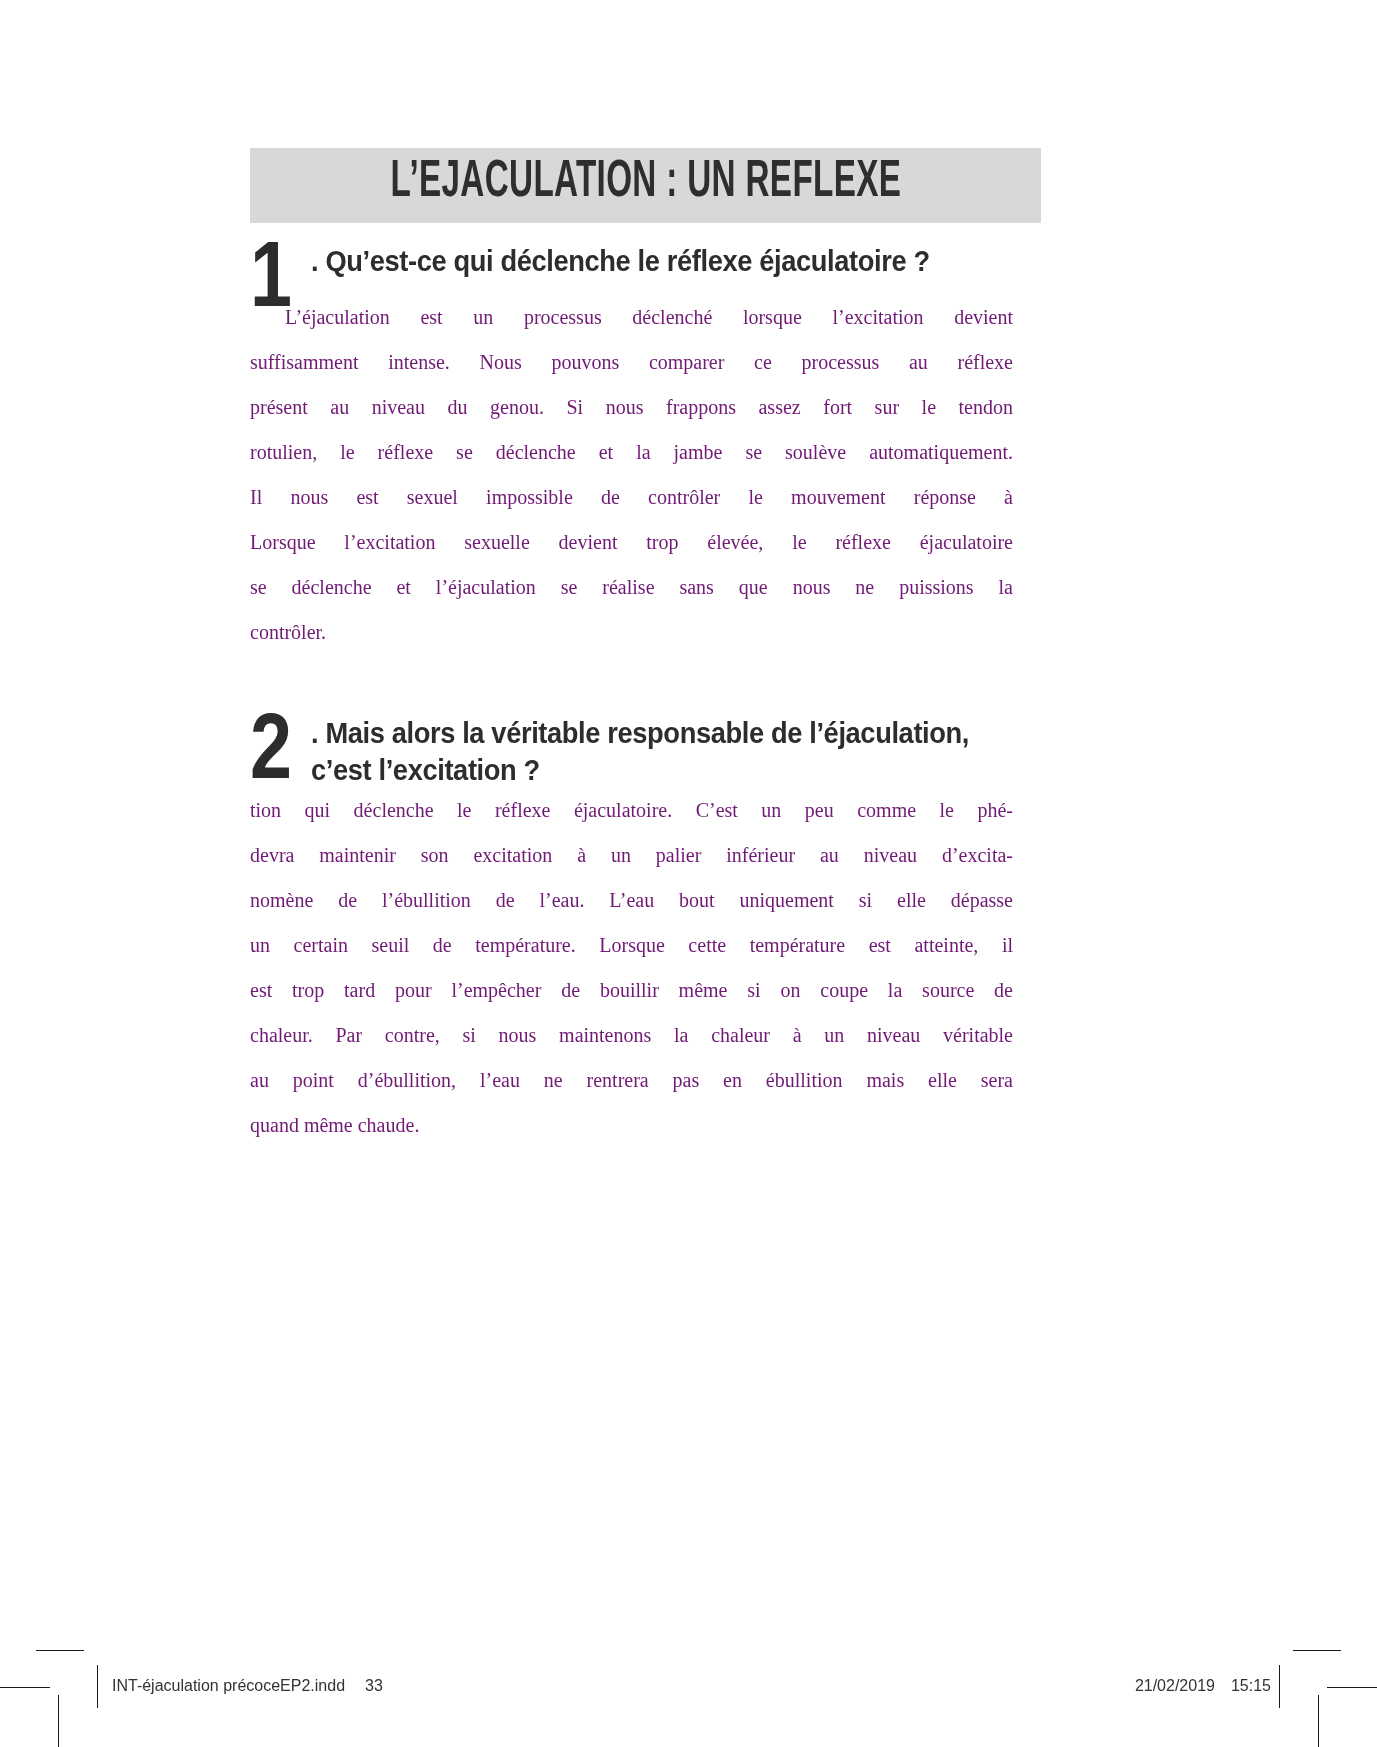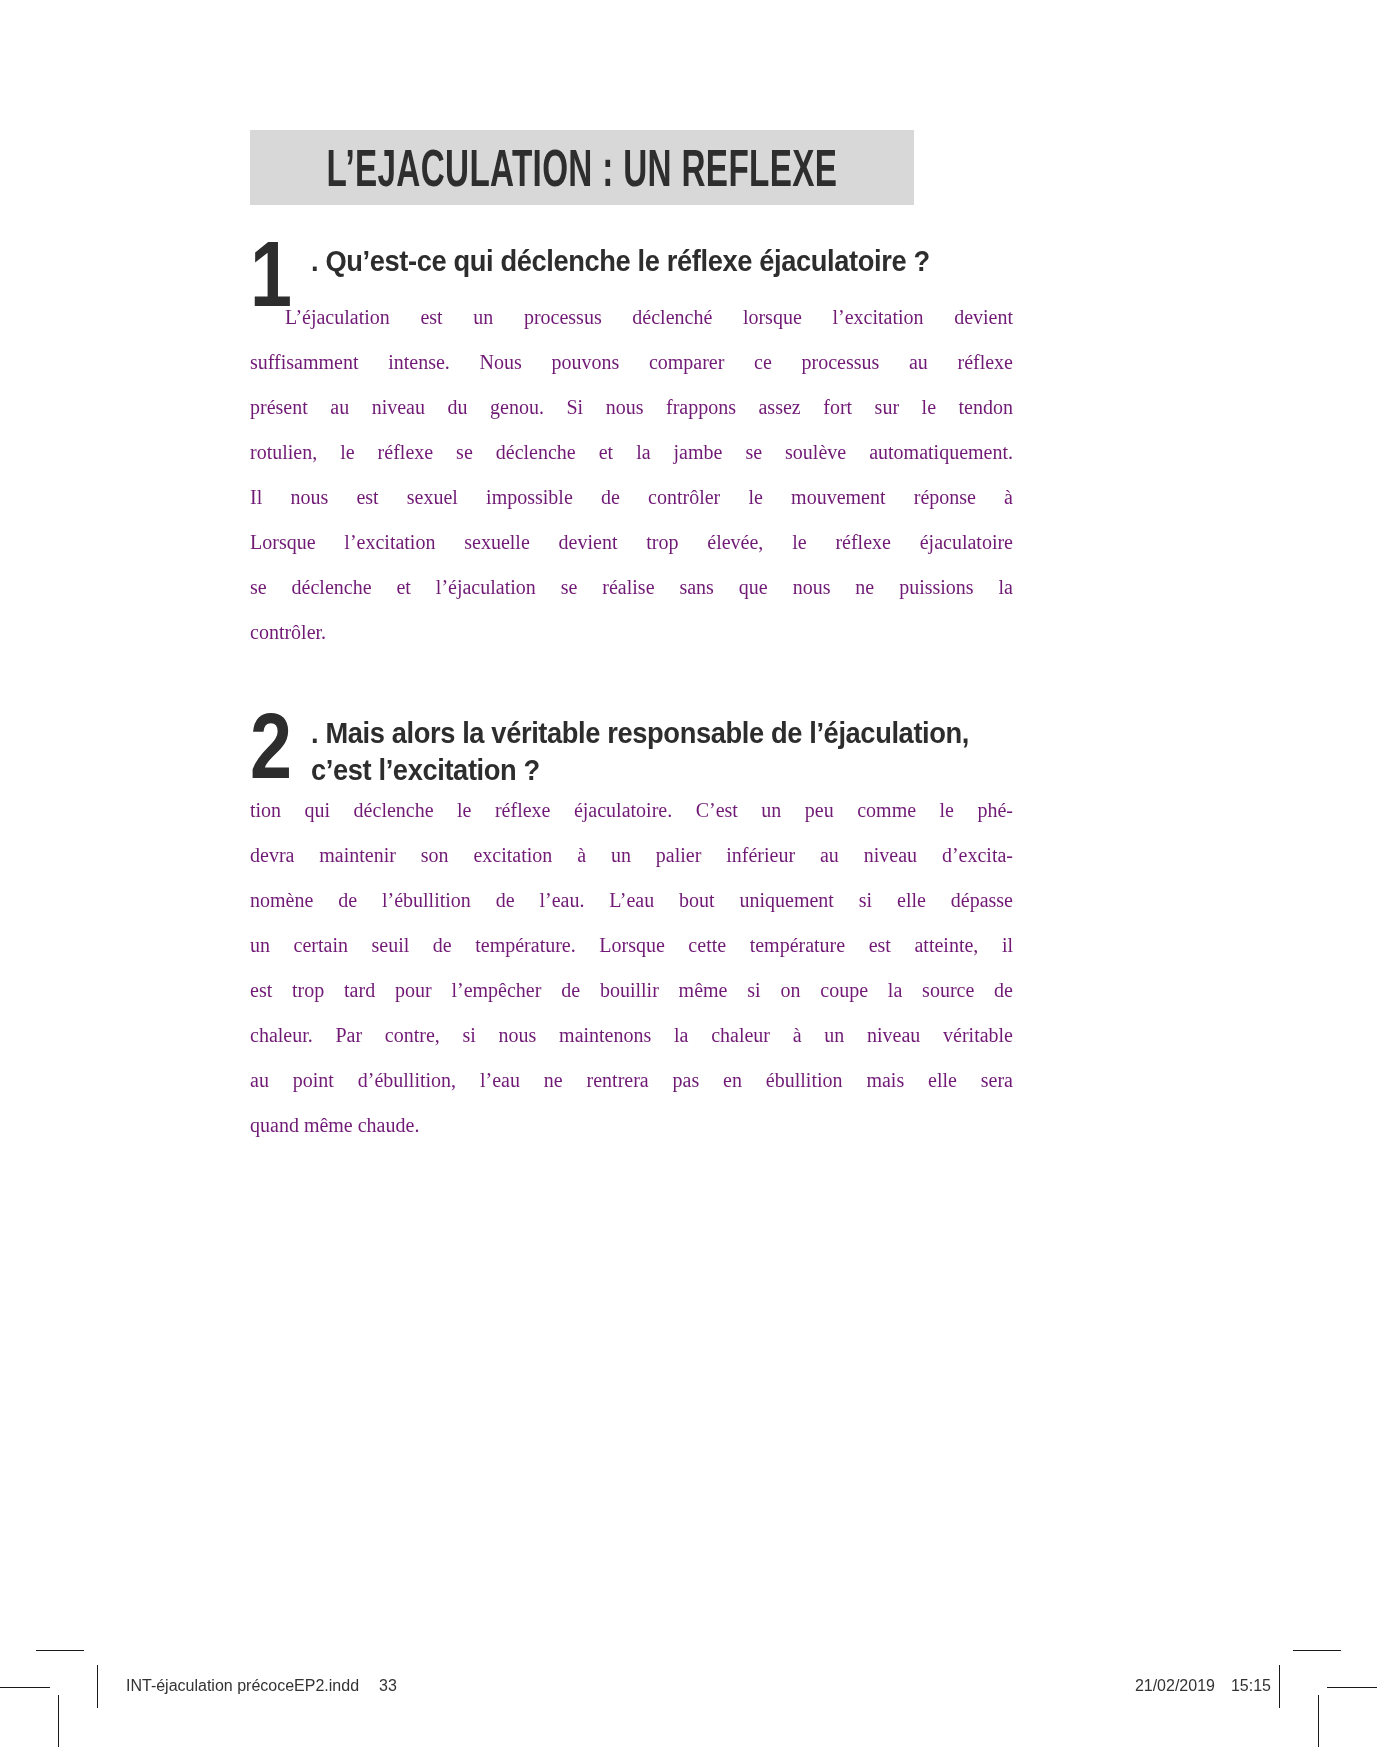--- a/index.html
+++ b/index.html
@@ -1,21 +1,21 @@
 <!DOCTYPE html>
 <html><head>
 <meta charset="utf-8">
 <style>
   html,body{margin:0;padding:0;background:#ffffff;}
   .page{position:relative;width:1377px;height:1747px;background:#ffffff;overflow:hidden;
         font-family:"Liberation Serif",serif;}
 
   
-  .banner{position:absolute;left:250px;top:130px;width:664px;height:75px;background:#d8d8d8;
-          display:flex;align-items:center;justify-content:center;}
+  .banner{position:absolute;left:250px;top:148px;width:791px;height:75px;background:#d8d8d8;
+          display:flex;justify-content:center;}
   .banner-text{font-family:"Liberation Sans",sans-serif;font-weight:700;font-size:52px;
                color:#2e2e2e;white-space:nowrap;transform:scaleX(0.64);letter-spacing:0.5px;}
 
   
   .sec-head{position:absolute;left:250px;width:780px;display:flex;align-items:flex-start;}
   .num{font-family:"Liberation Sans",sans-serif;font-weight:700;font-size:92px;line-height:76px;
        color:#2d2d2d;transform:scaleX(0.82);transform-origin:left top;margin-right:10px;}
   .q{font-family:"Liberation Sans",sans-serif;font-weight:700;font-size:29px;line-height:37px;
      color:#2d2d2d;letter-spacing:-0.4px;padding-top:7px;transform:scaleX(0.94);
      transform-origin:left top;}
@@ -27,21 +27,21 @@
   .para{position:absolute;left:250px;width:763px;font-size:20px;color:#701a75;}
   .para .line{height:45px;line-height:45px;text-align:justify;text-align-last:justify;}
   .para .line.last{text-align-last:left;}
   .para.first-indent .line:first-child{text-indent:35px;}
   #para1{top:295px;}
   #para2{top:788px;}
 
   
   .slug{position:absolute;top:1677px;font-family:"Liberation Sans",sans-serif;font-size:16px;
         color:#333333;white-space:nowrap;}
-  #slug-left{left:112px;margin-left:14px;}
+  #slug-left{left:112px;}
   #slug-right{right:106px;}
   .slug .gap-lg{display:inline-block;width:20px;}
   .slug .gap-sm{display:inline-block;width:16px;}
 
   
   .mark{position:absolute;background:#1a1a1a;}
 </style>
 </head>
 <body>
 

